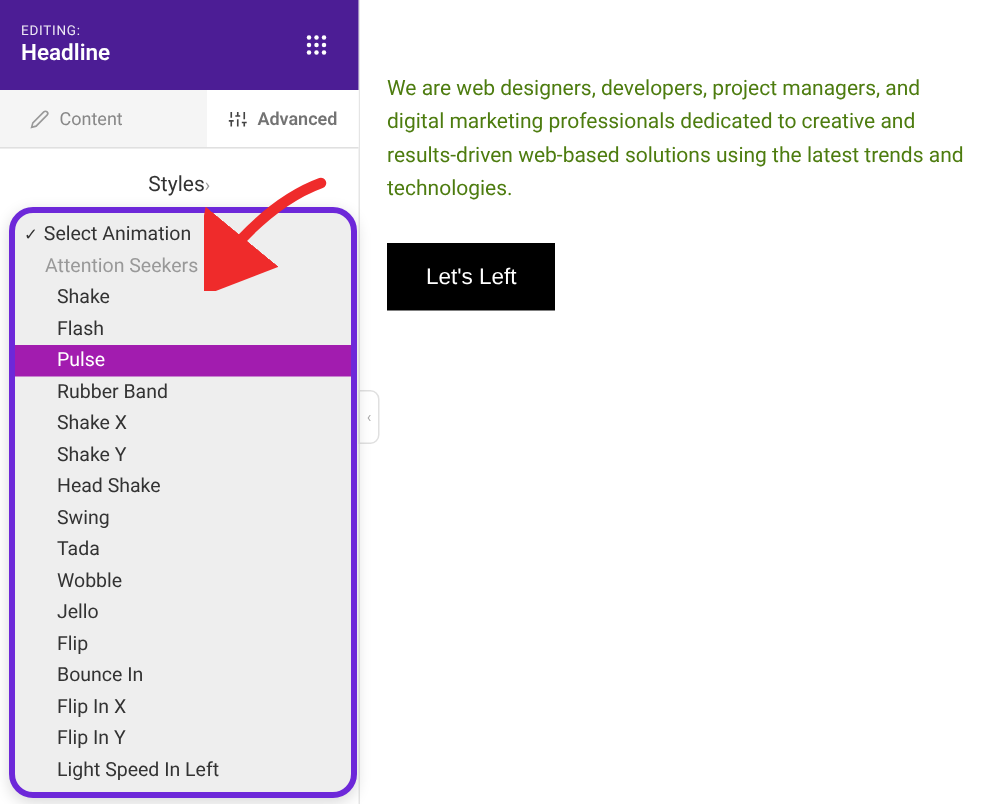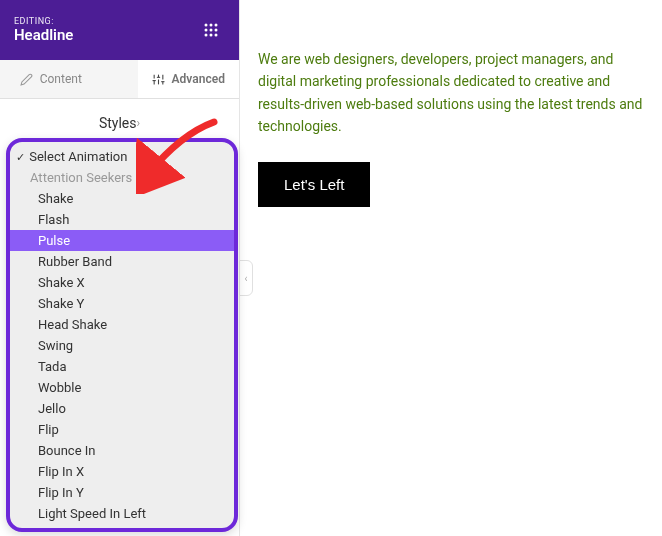--- a/index.html
+++ b/index.html
@@ -20,21 +20,21 @@
     
     .styles-row { padding: 16px 14px; display: flex; align-items: center; justify-content: center; font-size: 14px; color: #333; cursor: pointer; }
     .chevron { color: #999; font-size: 12px; }
     
     .dropdown { position: absolute; top: 138px; left: 6px; width: 232px; background: #eeeeee; border: 4px solid #6d28d9; border-radius: 16px; box-shadow: 0 3px 10px rgba(0,0,0,0.15); z-index: 10; padding: 4px 0; overflow-y: auto; max-height: 396px; }
     .dropdown-item { padding: 3px 14px; font-size: 13px; color: #333; cursor: pointer; }
     .dropdown-item.indented { padding-left: 28px; }
     .dropdown-item.selected { padding-left: 6px; }
     .dropdown-item.selected::before { content: "✓"; margin-right: 4px; font-size: 11px; }
     .dropdown-item.cat { color: #999; padding-left: 20px; cursor: default; }
-    .dropdown-item.highlighted { background: #8b5cf6; color: #fff; }
+    .dropdown-item.highlighted { background: #a21caf; color: #fff; }
     
     .main { flex: 1; padding: 22px 18px; position: relative; }
     .hero-box { border: 1px solid #d34e30; padding: 24px 22px; }
     .hero-line { font-family: Georgia, "Times New Roman", serif; font-size: 44px; font-weight: 700; line-height: 1.15; letter-spacing: -0.5px; color: #000; }
     .hero-line.accent { color: #9a3a36; }
     
     .body-text { margin-top: 26px; font-size: 14px; line-height: 1.6; color: #4d7c0f; }
     
     .cta-button { margin-top: 24px; background: #000; color: #fff; padding: 14px 26px; font-size: 15px; border: none; cursor: pointer; display: inline-block; }
     

